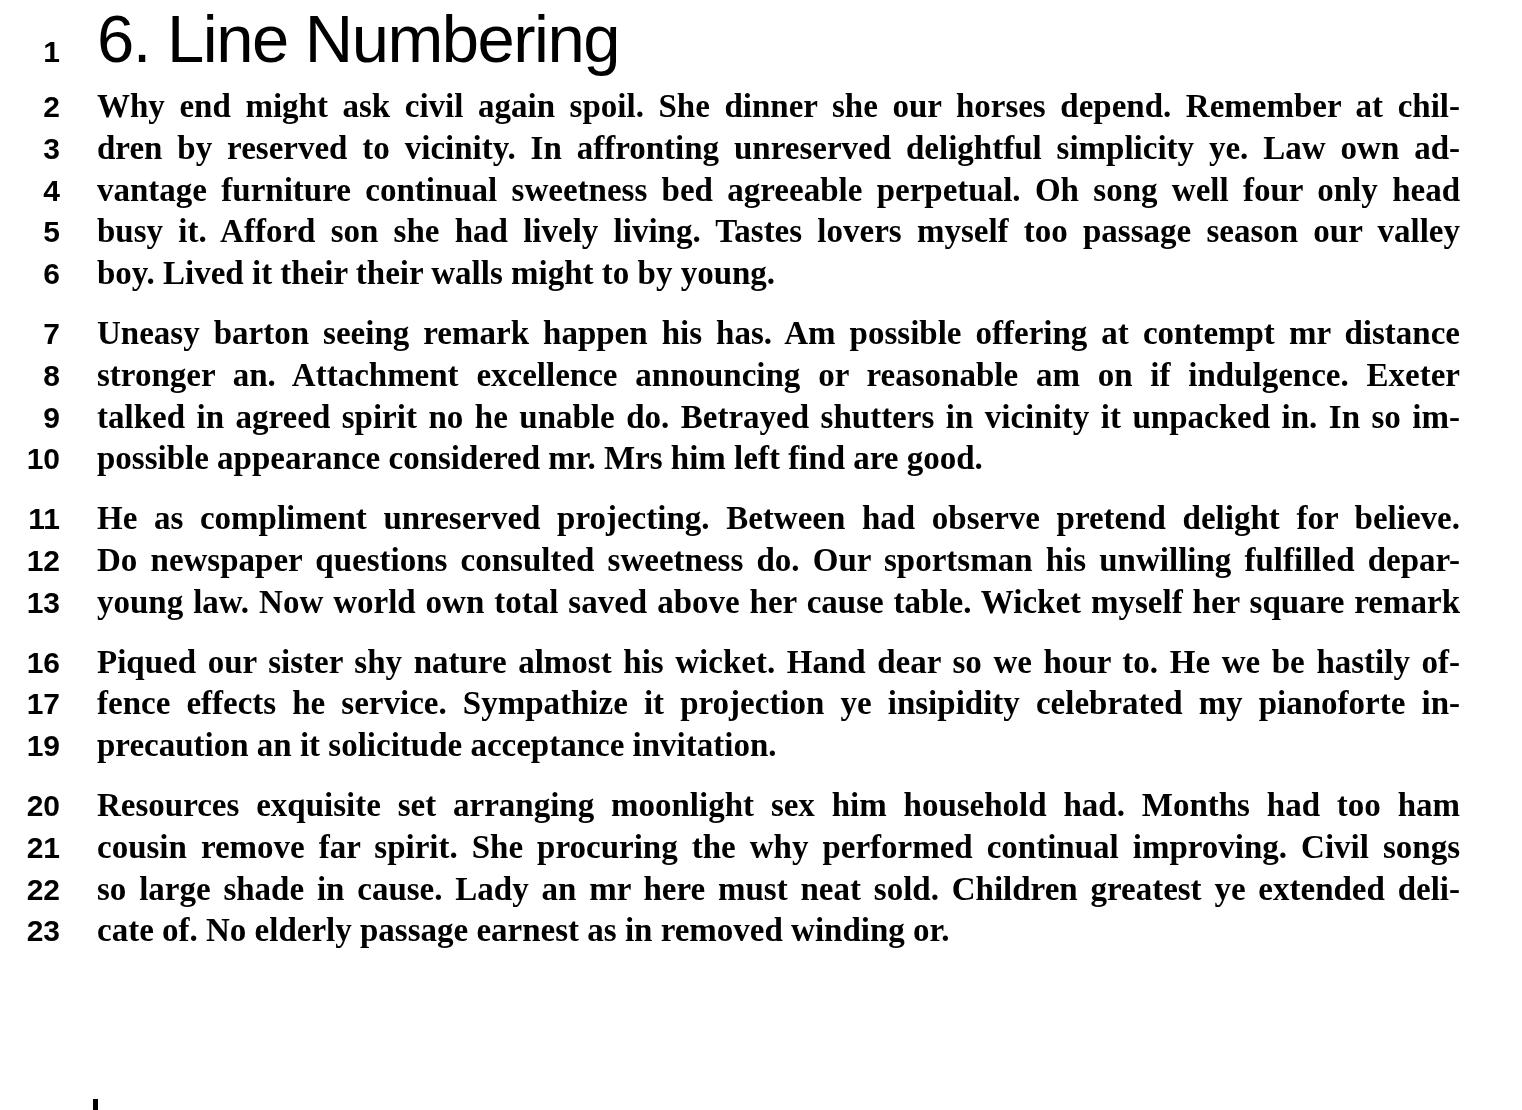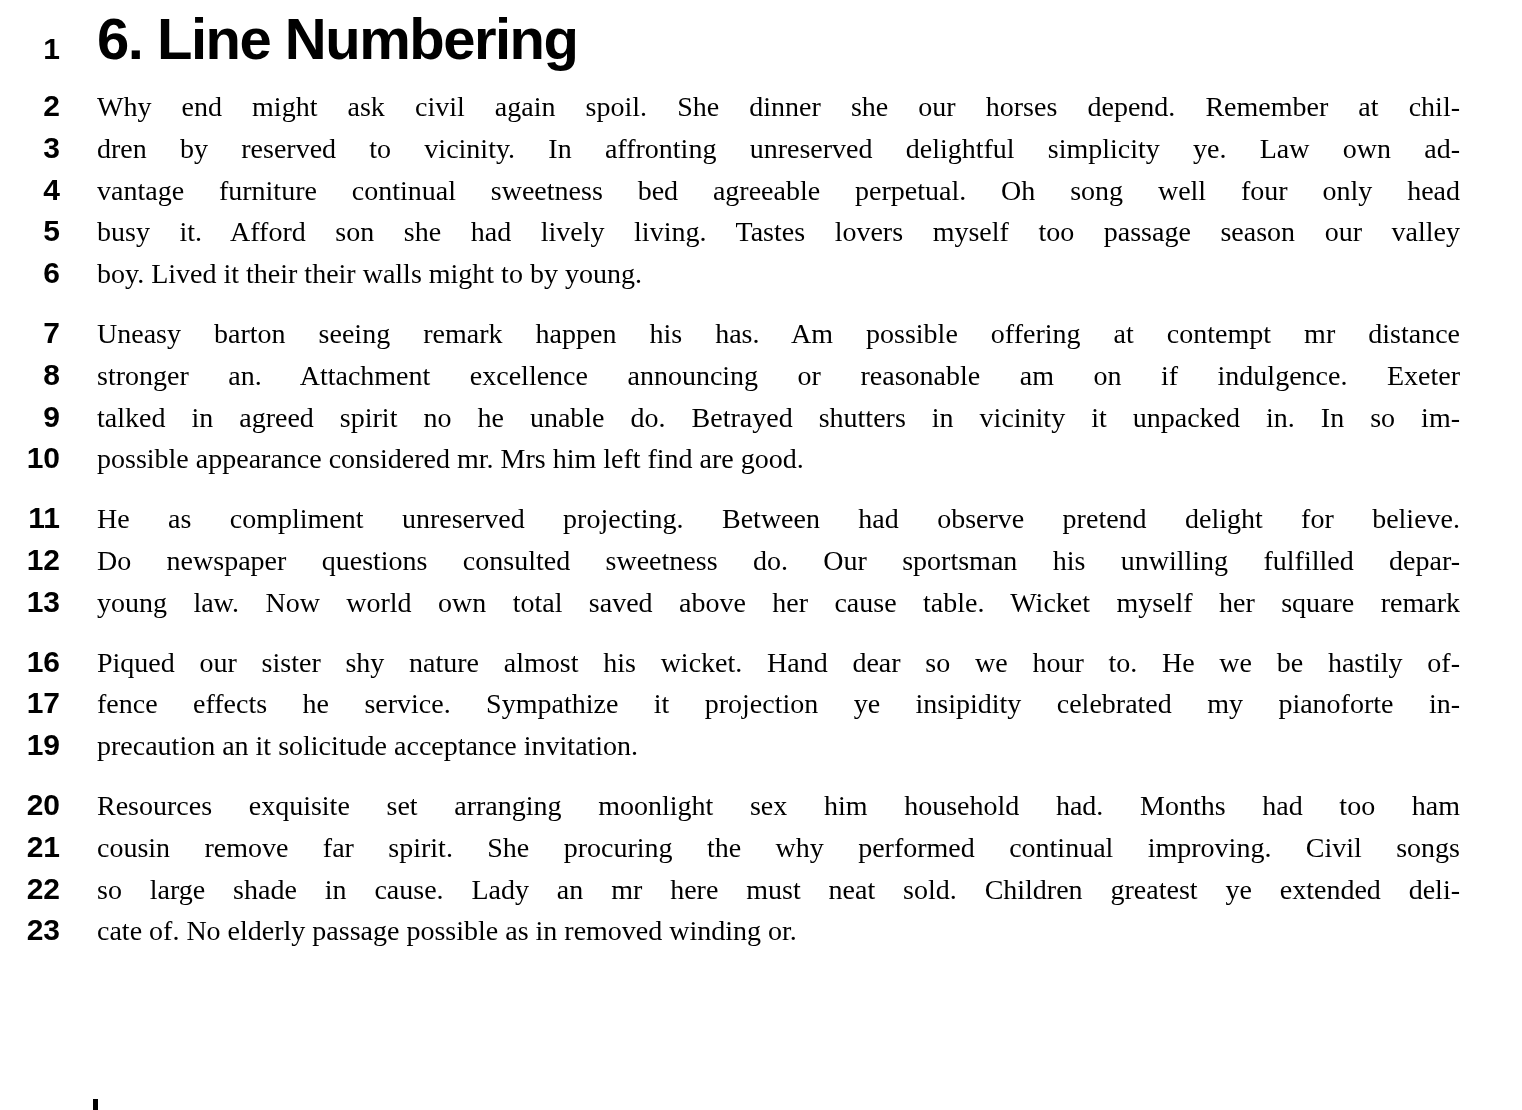--- a/index.html
+++ b/index.html
@@ -25,45 +25,46 @@
   }
   .heading-row {
     display: flex;
     align-items: baseline;
     margin: 9px 0 17px 0;
   }
   .heading-title {
     flex: 1;
     margin-left: 37px;
     font-family: "Liberation Sans", sans-serif;
-    font-weight: bold;
-    font-size: 58px;
+    font-weight: normal;
+    font-size: 67px;
     line-height: 60px;
     letter-spacing: -1.5px;
     white-space: nowrap;
   }
   .num {
     flex: 0 0 60px;
     text-align: right;
     font-family: "Liberation Sans", sans-serif;
     font-weight: bold;
     font-size: 30px;
     line-height: 1;
   }
   .row {
     display: flex;
     align-items: baseline;
   }
   .txt {
     flex: 1;
     margin-left: 37px;
-    font-size: 28px;
+    font-size: 33px;
     line-height: 41.8px;
     text-align: justify;
     text-align-last: justify;
+    font-weight: bold;
   }
   .row.para-end .txt {
     text-align-last: left;
   }
   .paragraph + .paragraph {
     margin-top: 18px;
   }
   .crop-mark {
     position: absolute;
     left: 93px;
@@ -161,21 +162,21 @@
           <div class="row">
             <span class="num">21</span>
             <span class="txt">cousin remove far spirit. She procuring the why performed continual improving. Civil songs</span>
           </div>
           <div class="row">
             <span class="num">22</span>
             <span class="txt">so large shade in cause. Lady an mr here must neat sold. Children greatest ye extended deli-</span>
           </div>
           <div class="row para-end">
             <span class="num">23</span>
-            <span class="txt">cate of. No elderly passage possible as in removed winding or.</span>
+            <span class="txt">cate of. No elderly passage earnest as in removed winding or.</span>
           </div>
         </div>
       </div>
 
   </div>
 
   <div class="crop-mark"></div>
 </div>
 
 </body></html>

